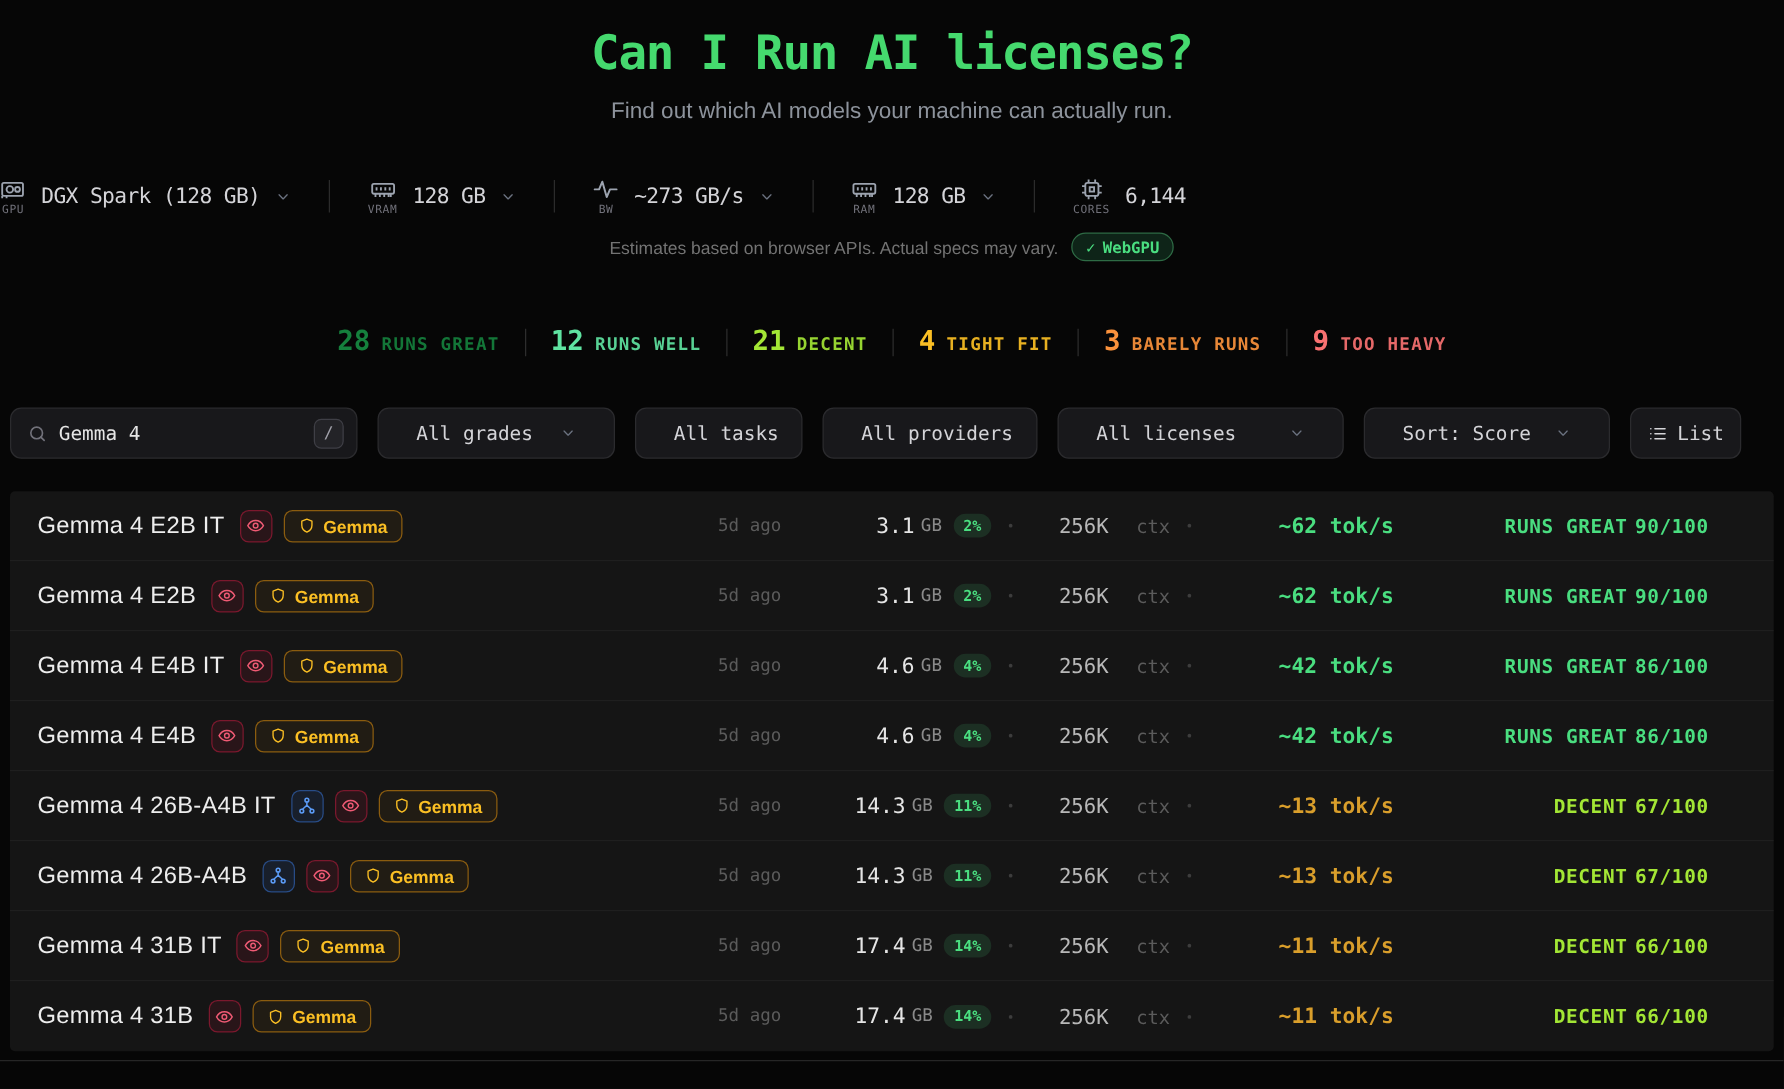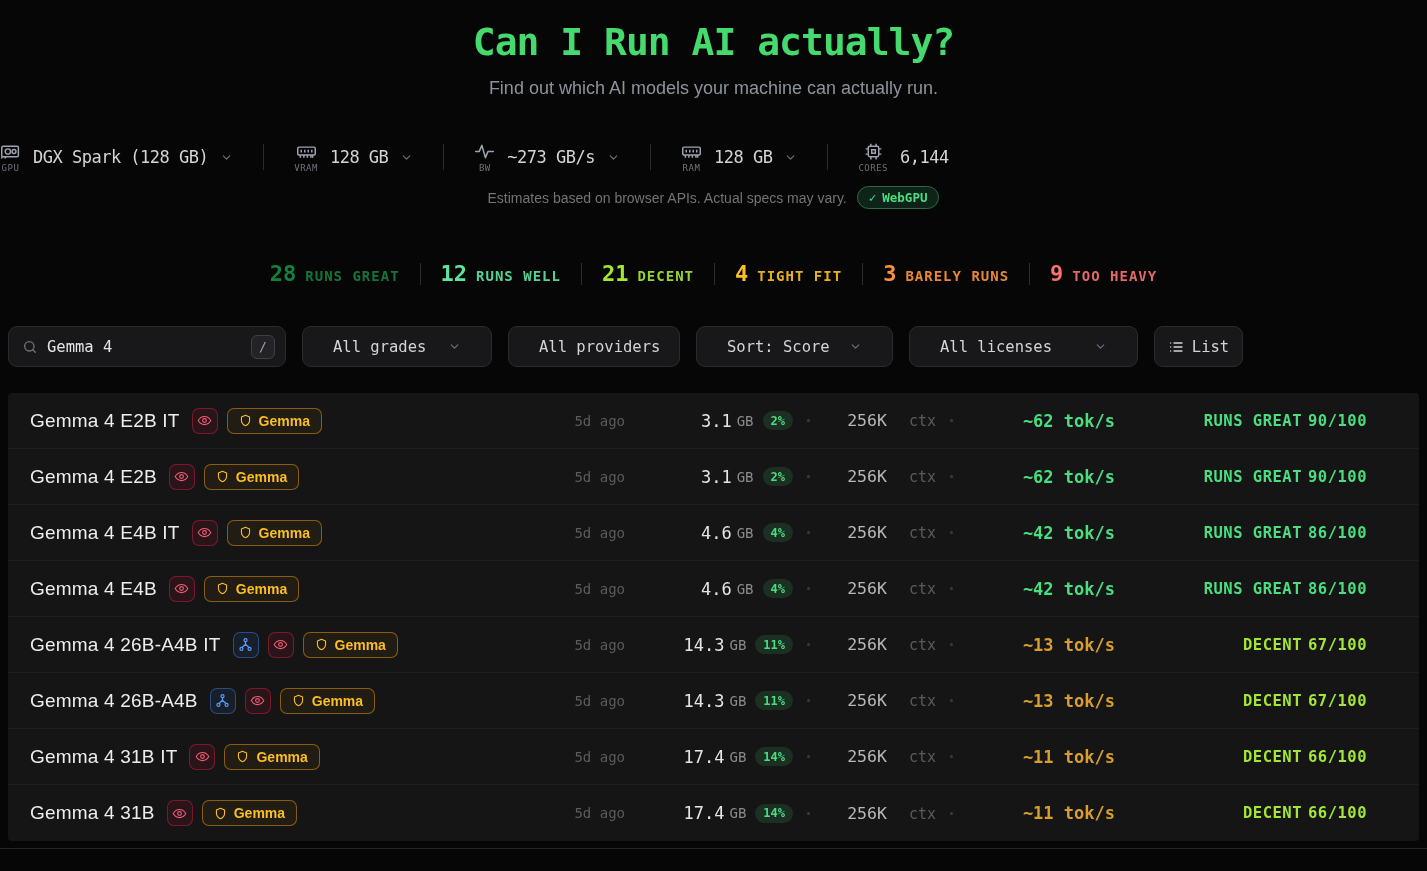--- a/index.html
+++ b/index.html
@@ -187,21 +187,21 @@
         <circle cx="18.5" cy="19" r="2.4"></circle>
       <path d="M12 7.5v4M12 11.5l-5.5 5.2M12 11.5l5.5 5.2"></path>
     </g>
     <g id="i-shield" fill="none" stroke="currentColor" stroke-width="2" stroke-linejoin="round">
       <path d="M12 2.5l7.5 3v6c0 5.2-3.8 8.6-7.5 10-3.7-1.4-7.5-4.8-7.5-10v-6z"></path>
     </g>
   </defs>
 </svg>
 
 <div class="header">
-  <div class="page-title">Can I Run AI actually?</div>
+  <div class="page-title">Can I Run AI licenses?</div>
   <div class="page-subtitle">Find out which AI models your machine can actually run.</div>
 </div>
 
 <div class="spec-bar">
   <div class="spec-group">
     <span class="spec-icon-block">
       <svg viewBox="0 0 24 24">
           <use href="#i-gpu"></use>
         </svg>
       <span class="spec-label">GPU</span>
@@ -317,38 +317,44 @@
       </svg>
     <input class="search-input" value="Gemma 4" style="">
     <span class="kbd-slash">/</span>
   </div>
   <div class="control dropdown dd-grades">
     <span>All grades</span>
     <svg viewBox="0 0 24 24">
         <use href="#i-chevron"></use>
       </svg>
   </div>
+  <div class="control dropdown dd-tasks">
+    <span>All tasks</span>
+    <svg viewBox="0 0 24 24">
+        <use href="#i-chevron"></use>
+      </svg>
+  </div>
   <div class="control dropdown dd-providers">
     <span>All providers</span>
     <svg viewBox="0 0 24 24">
         <use href="#i-chevron"></use>
       </svg>
   </div>
+  <div class="control dropdown dd-licenses">
+    <span>All licenses</span>
+    <svg viewBox="0 0 24 24">
+        <use href="#i-chevron"></use>
+      </svg>
+  </div>
   <div class="control dropdown dd-sort">
     <span>Sort: Score</span>
     <svg viewBox="0 0 24 24">
         <use href="#i-chevron"></use>
       </svg>
   </div>
-  <div class="control dropdown dd-licenses">
-    <span>All licenses</span>
-    <svg viewBox="0 0 24 24">
-        <use href="#i-chevron"></use>
-      </svg>
-  </div>
   <div class="control list-toggle">
     <svg viewBox="0 0 24 24">
         <use href="#i-list"></use>
       </svg>
     <span>List</span>
   </div>
 </div>
 
 <div class="model-list">
 

